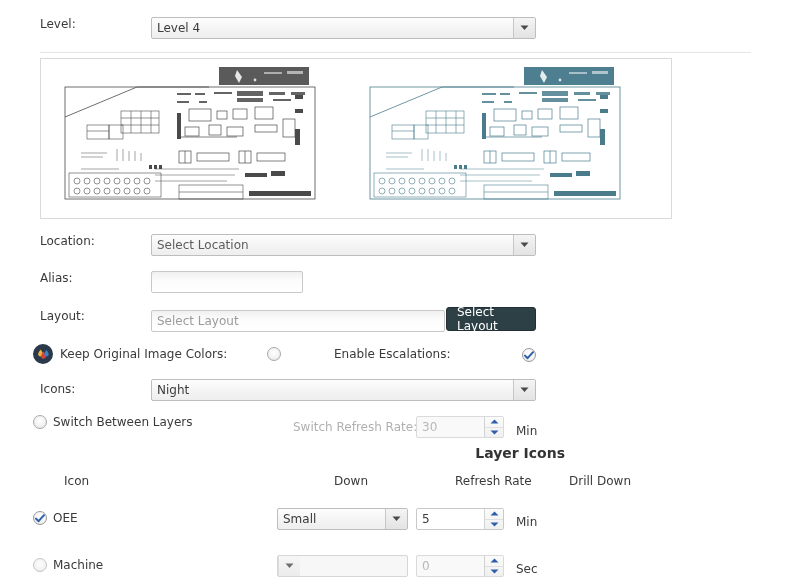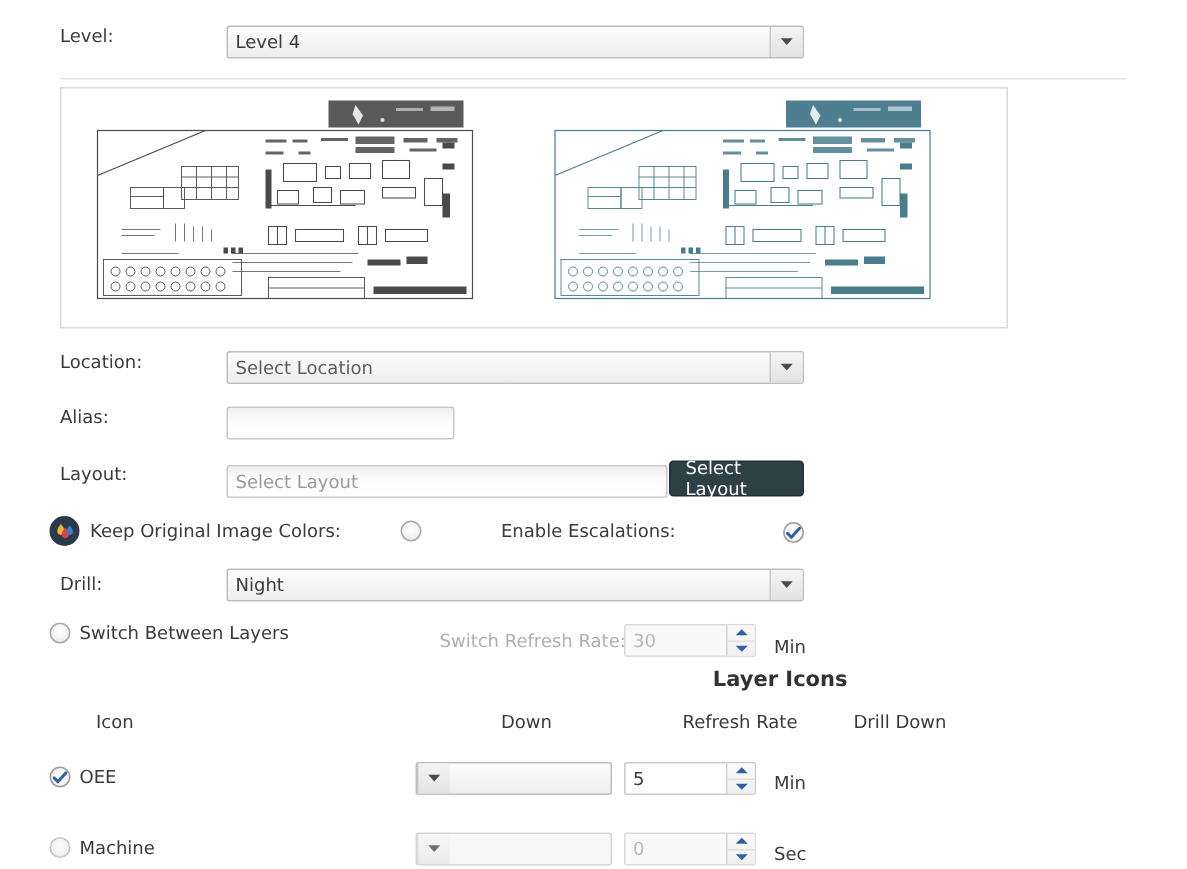--- a/index.html
+++ b/index.html
@@ -508,21 +508,21 @@
 <div class="row" style="left:334px; top:347px;">
   <div class="flabel">Enable Escalations:</div>
 </div>
 <div class="rcheck on" style="position:absolute; left:522px; top:348px;">
   <svg class="tick" width="10" height="9" viewBox="0 0 10 9">
       <path d="M1 4.6 L3.6 7.2 L9 1.2" stroke="#2f5fa8" stroke-width="2" fill="none" stroke-linecap="round" stroke-linejoin="round"></path>
     </svg>
 </div>
 
 <div class="row" style="left:40px; top:382px;">
-  <div class="flabel">Drill:</div>
+  <div class="flabel">Icons:</div>
 </div>
 <div class="sel" style="position:absolute; left:151px; top:379px; width:385px;">
   <div class="selval">Night</div>
   <div class="arrow">
     <svg width="9" height="6" viewBox="0 0 9 6">
         <path d="M0.5 0.5 L4.5 5 L8.5 0.5 Z" fill="#4a4a4a"></path>
       </svg>
   </div>
 </div>
 
@@ -562,20 +562,21 @@
 
 <div class="row" style="left:33px; top:511px;">
   <div class="rcheck on">
     <svg class="tick" width="10" height="9" viewBox="0 0 10 9">
         <path d="M1 4.6 L3.6 7.2 L9 1.2" stroke="#2f5fa8" stroke-width="2" fill="none" stroke-linecap="round" stroke-linejoin="round"></path>
       </svg>
   </div>
   <div class="flabel" style="margin-left:6px;">OEE</div>
 </div>
 <div class="sel" style="position:absolute; left:277px; top:508px; width:131px;">
+  <div class="selval">Small</div>
   <div class="arrow">
     <svg width="9" height="6" viewBox="0 0 9 6">
         <path d="M0.5 0.5 L4.5 5 L8.5 0.5 Z" fill="#4a4a4a"></path>
       </svg>
   </div>
 </div>
 <div class="spin" style="position:absolute; left:416px; top:508px; width:88px;">
   <div class="sval">5</div>
   <div class="sbtns">
     <div class="sbtn up">

